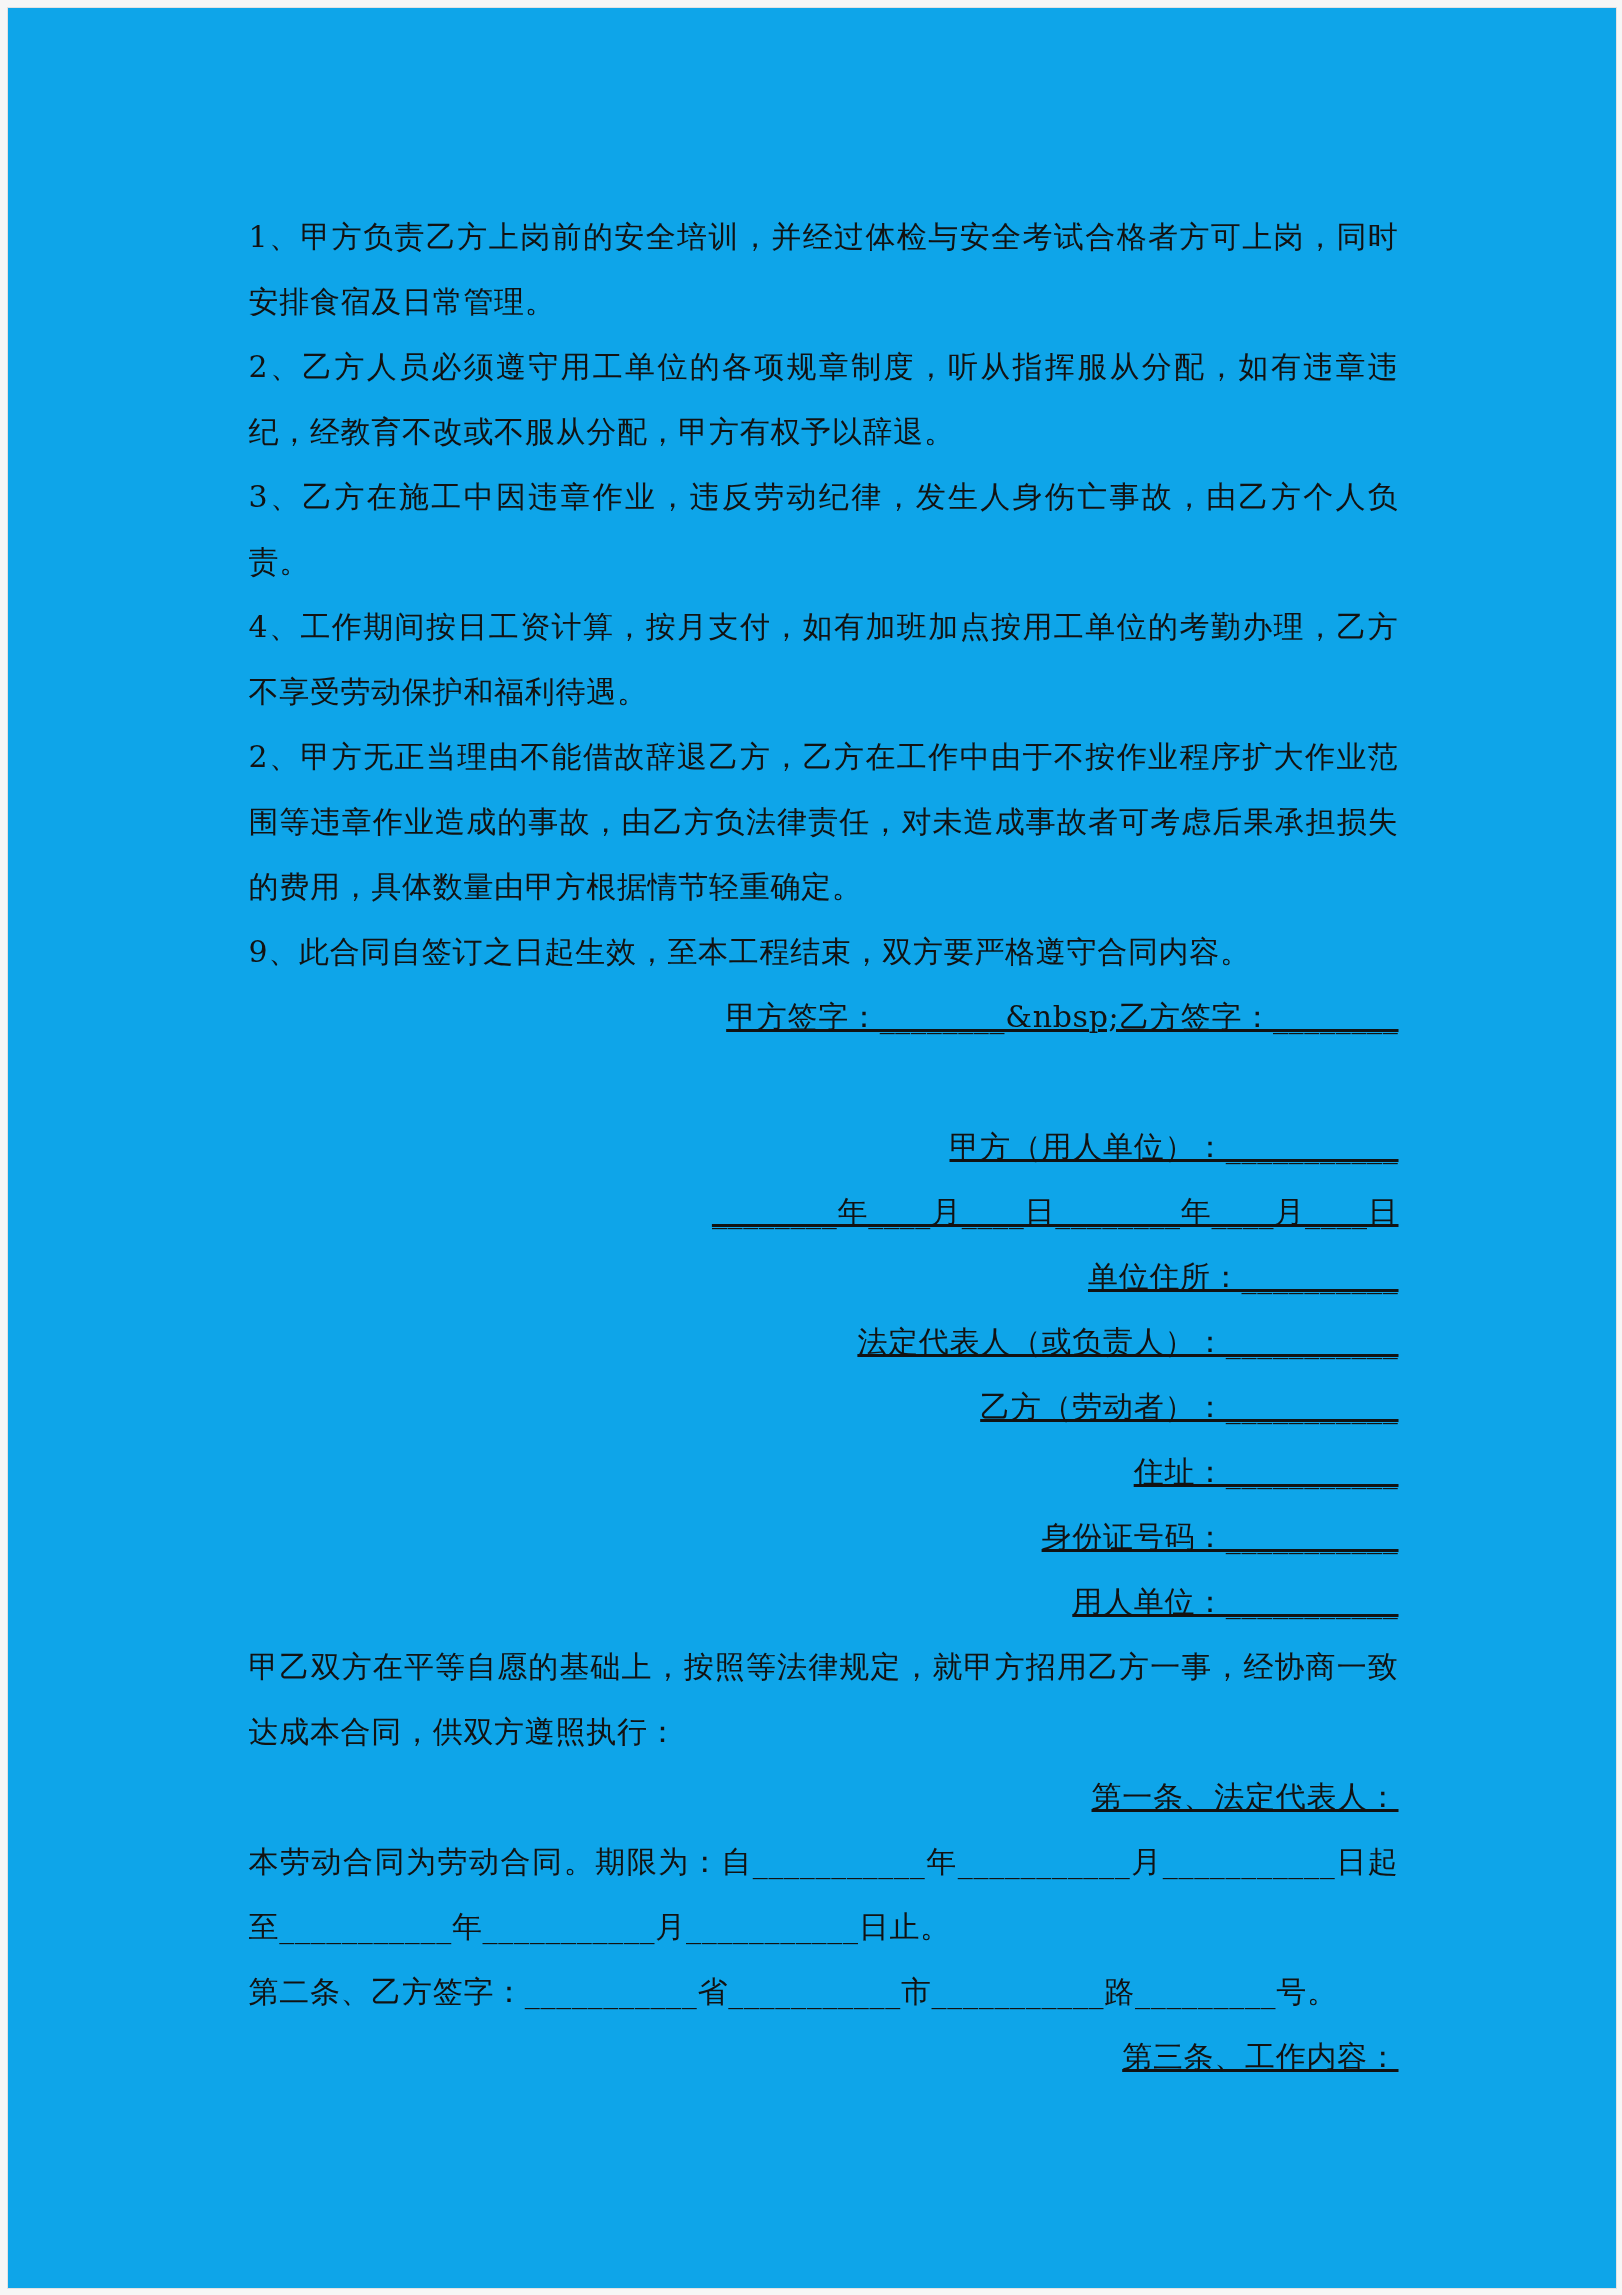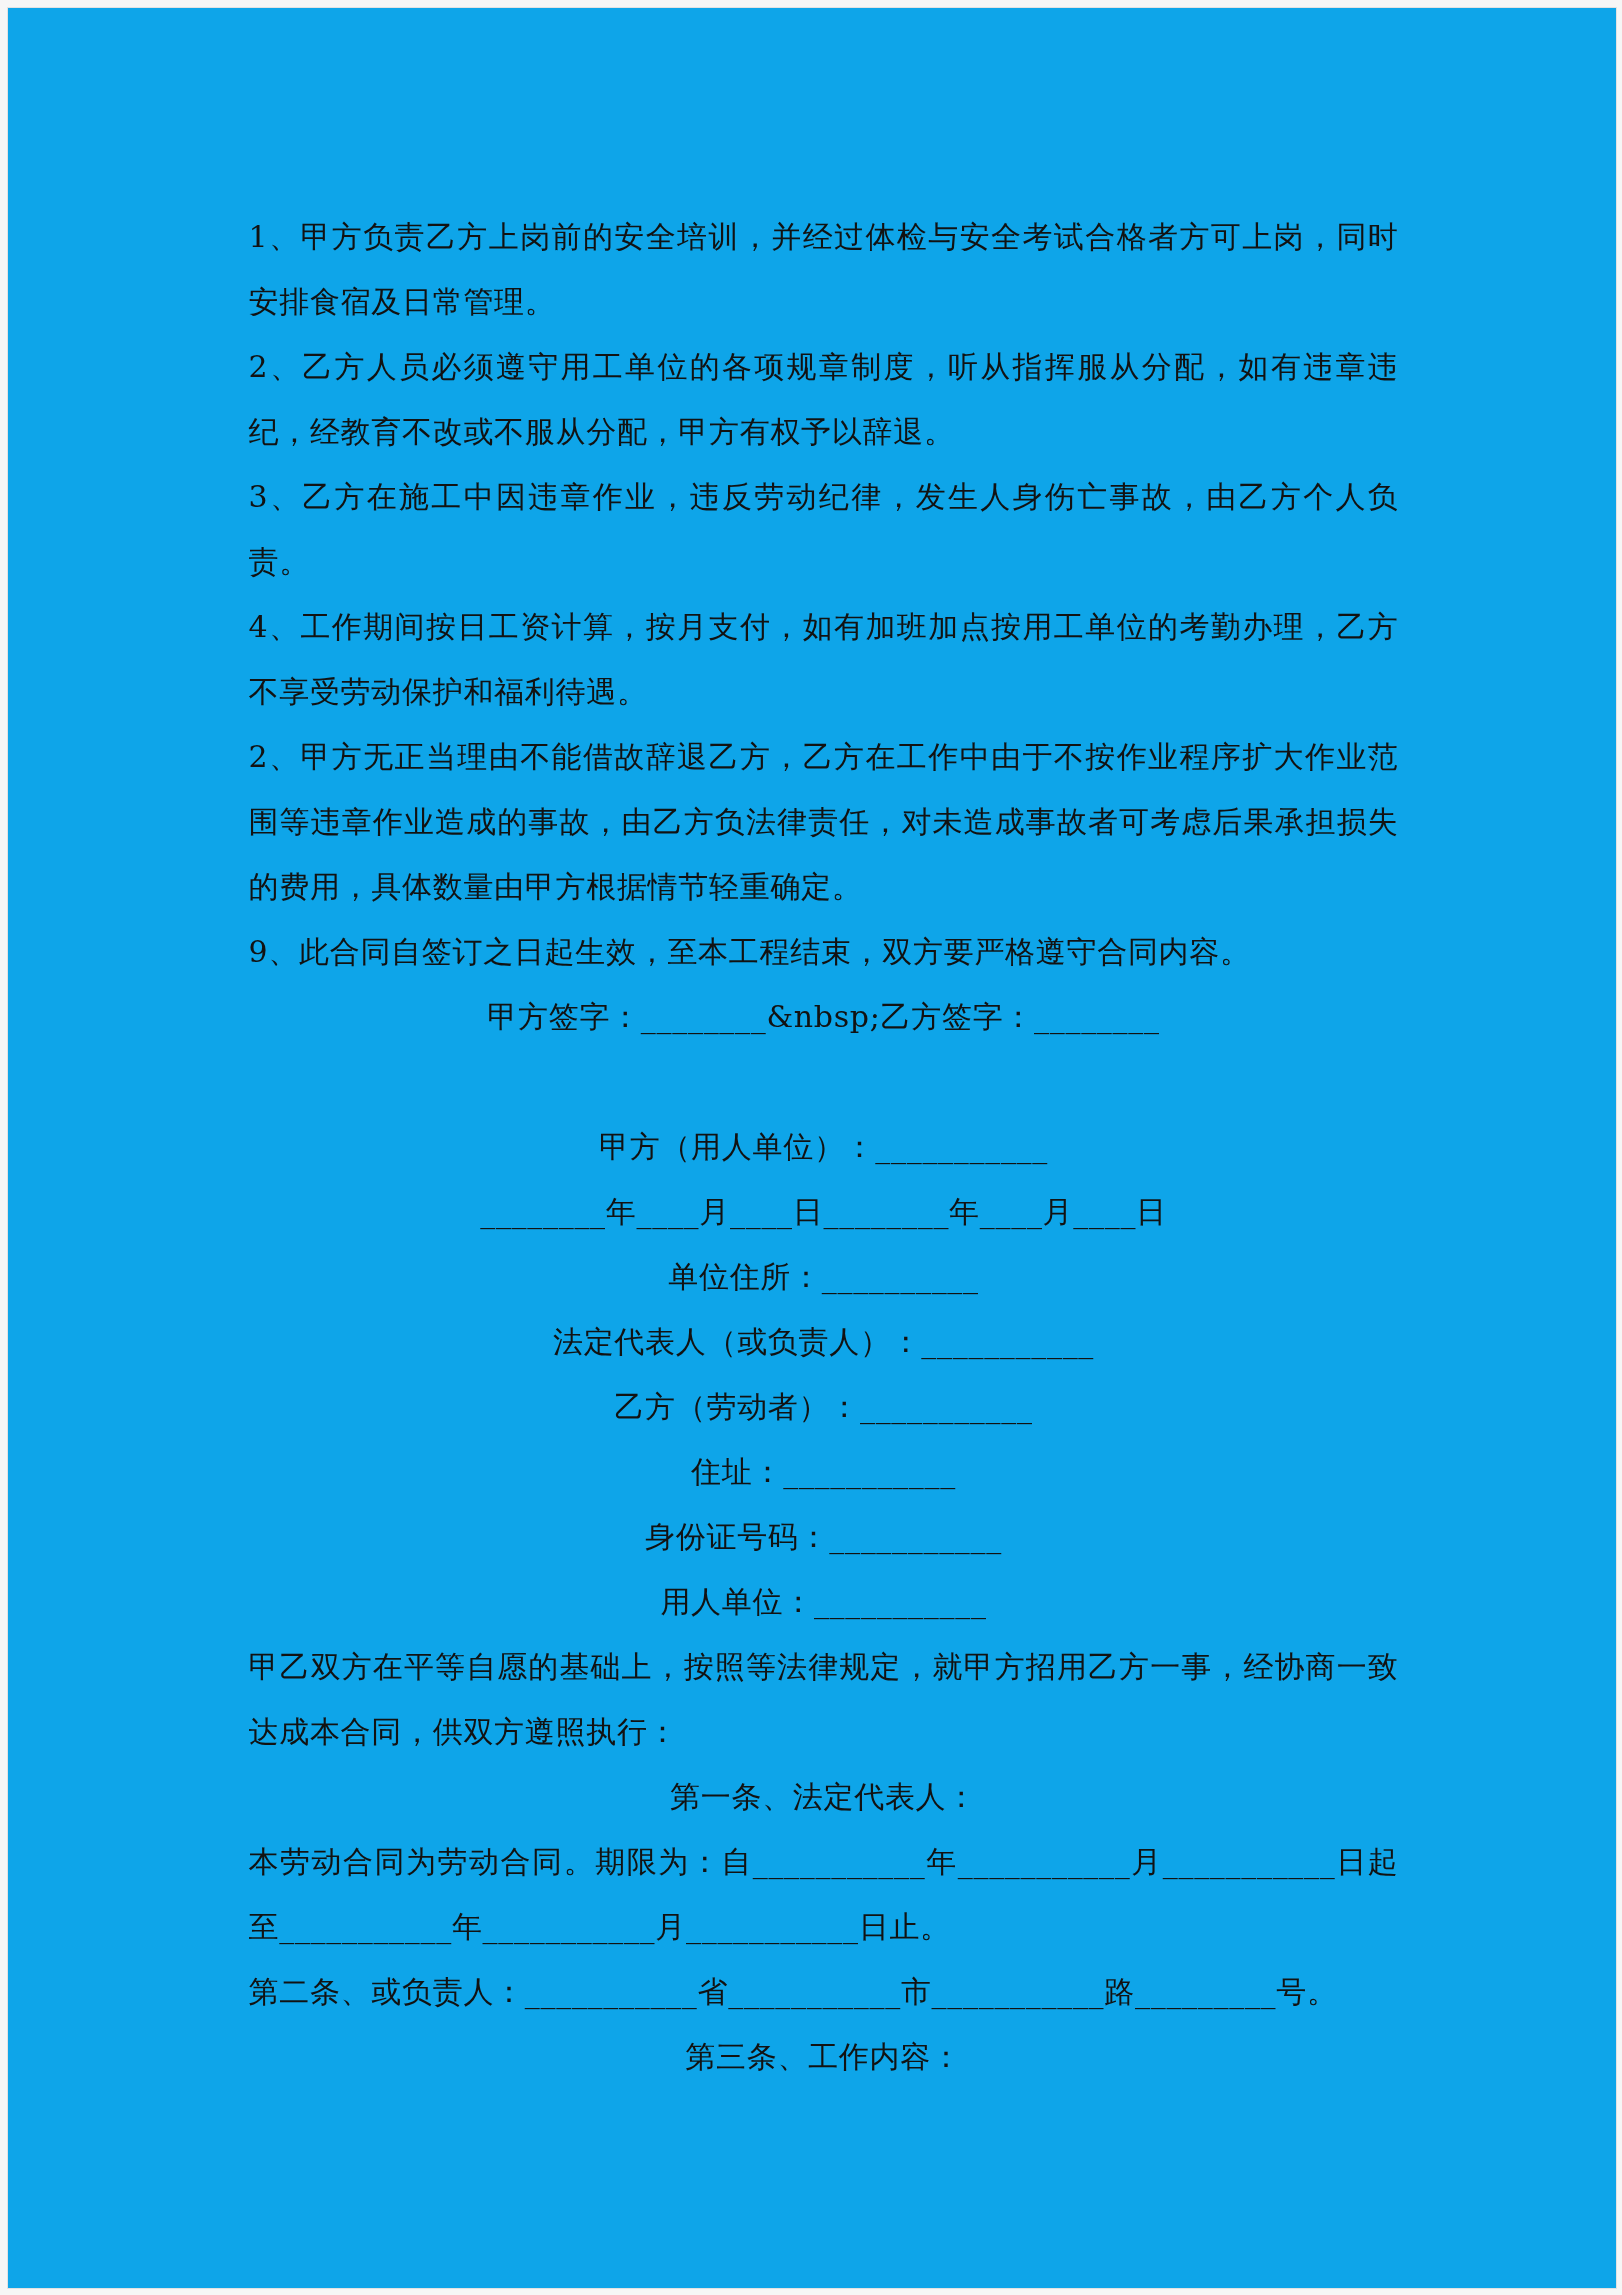--- a/index.html
+++ b/index.html
@@ -28,21 +28,22 @@
     font-size: 30px;
     line-height: 65px;
   }
   .content p {
     margin: 0;
     text-align: justify;
     word-break: break-all;
     letter-spacing: 0.7px;
   }
   .content p.no-justify {
-    text-align: center;
+    text-align: right;
+    text-decoration: underline;
   }
   .gap-above {
     margin-top: 65px !important;
   }
 </style>
 </head>
 <body>
 
 <div class="page">
   <div class="content">
@@ -62,18 +63,18 @@
     <p class="no-justify">法定代表人（或负责人）：___________</p>
     <p class="no-justify">乙方（劳动者）：___________</p>
     <p class="no-justify">住址：___________</p>
     <p class="no-justify">身份证号码：___________</p>
     <p class="no-justify">用人单位：___________</p>
 
     <p>甲乙双方在平等自愿的基础上，按照等法律规定，就甲方招用乙方一事，经协商一致达成本合同，供双方遵照执行：</p>
 
     <p class="no-justify">第一条、法定代表人：</p>
     <p>本劳动合同为劳动合同。期限为：自___________年___________月___________日起至___________年___________月___________日止。</p>
-    <p>第二条、或负责人：___________省___________市___________路_________号。</p>
+    <p>第二条、乙方签字：___________省___________市___________路_________号。</p>
     <p class="no-justify">第三条、工作内容：</p>
 
   </div>
 </div>
 
 
 </body></html>

